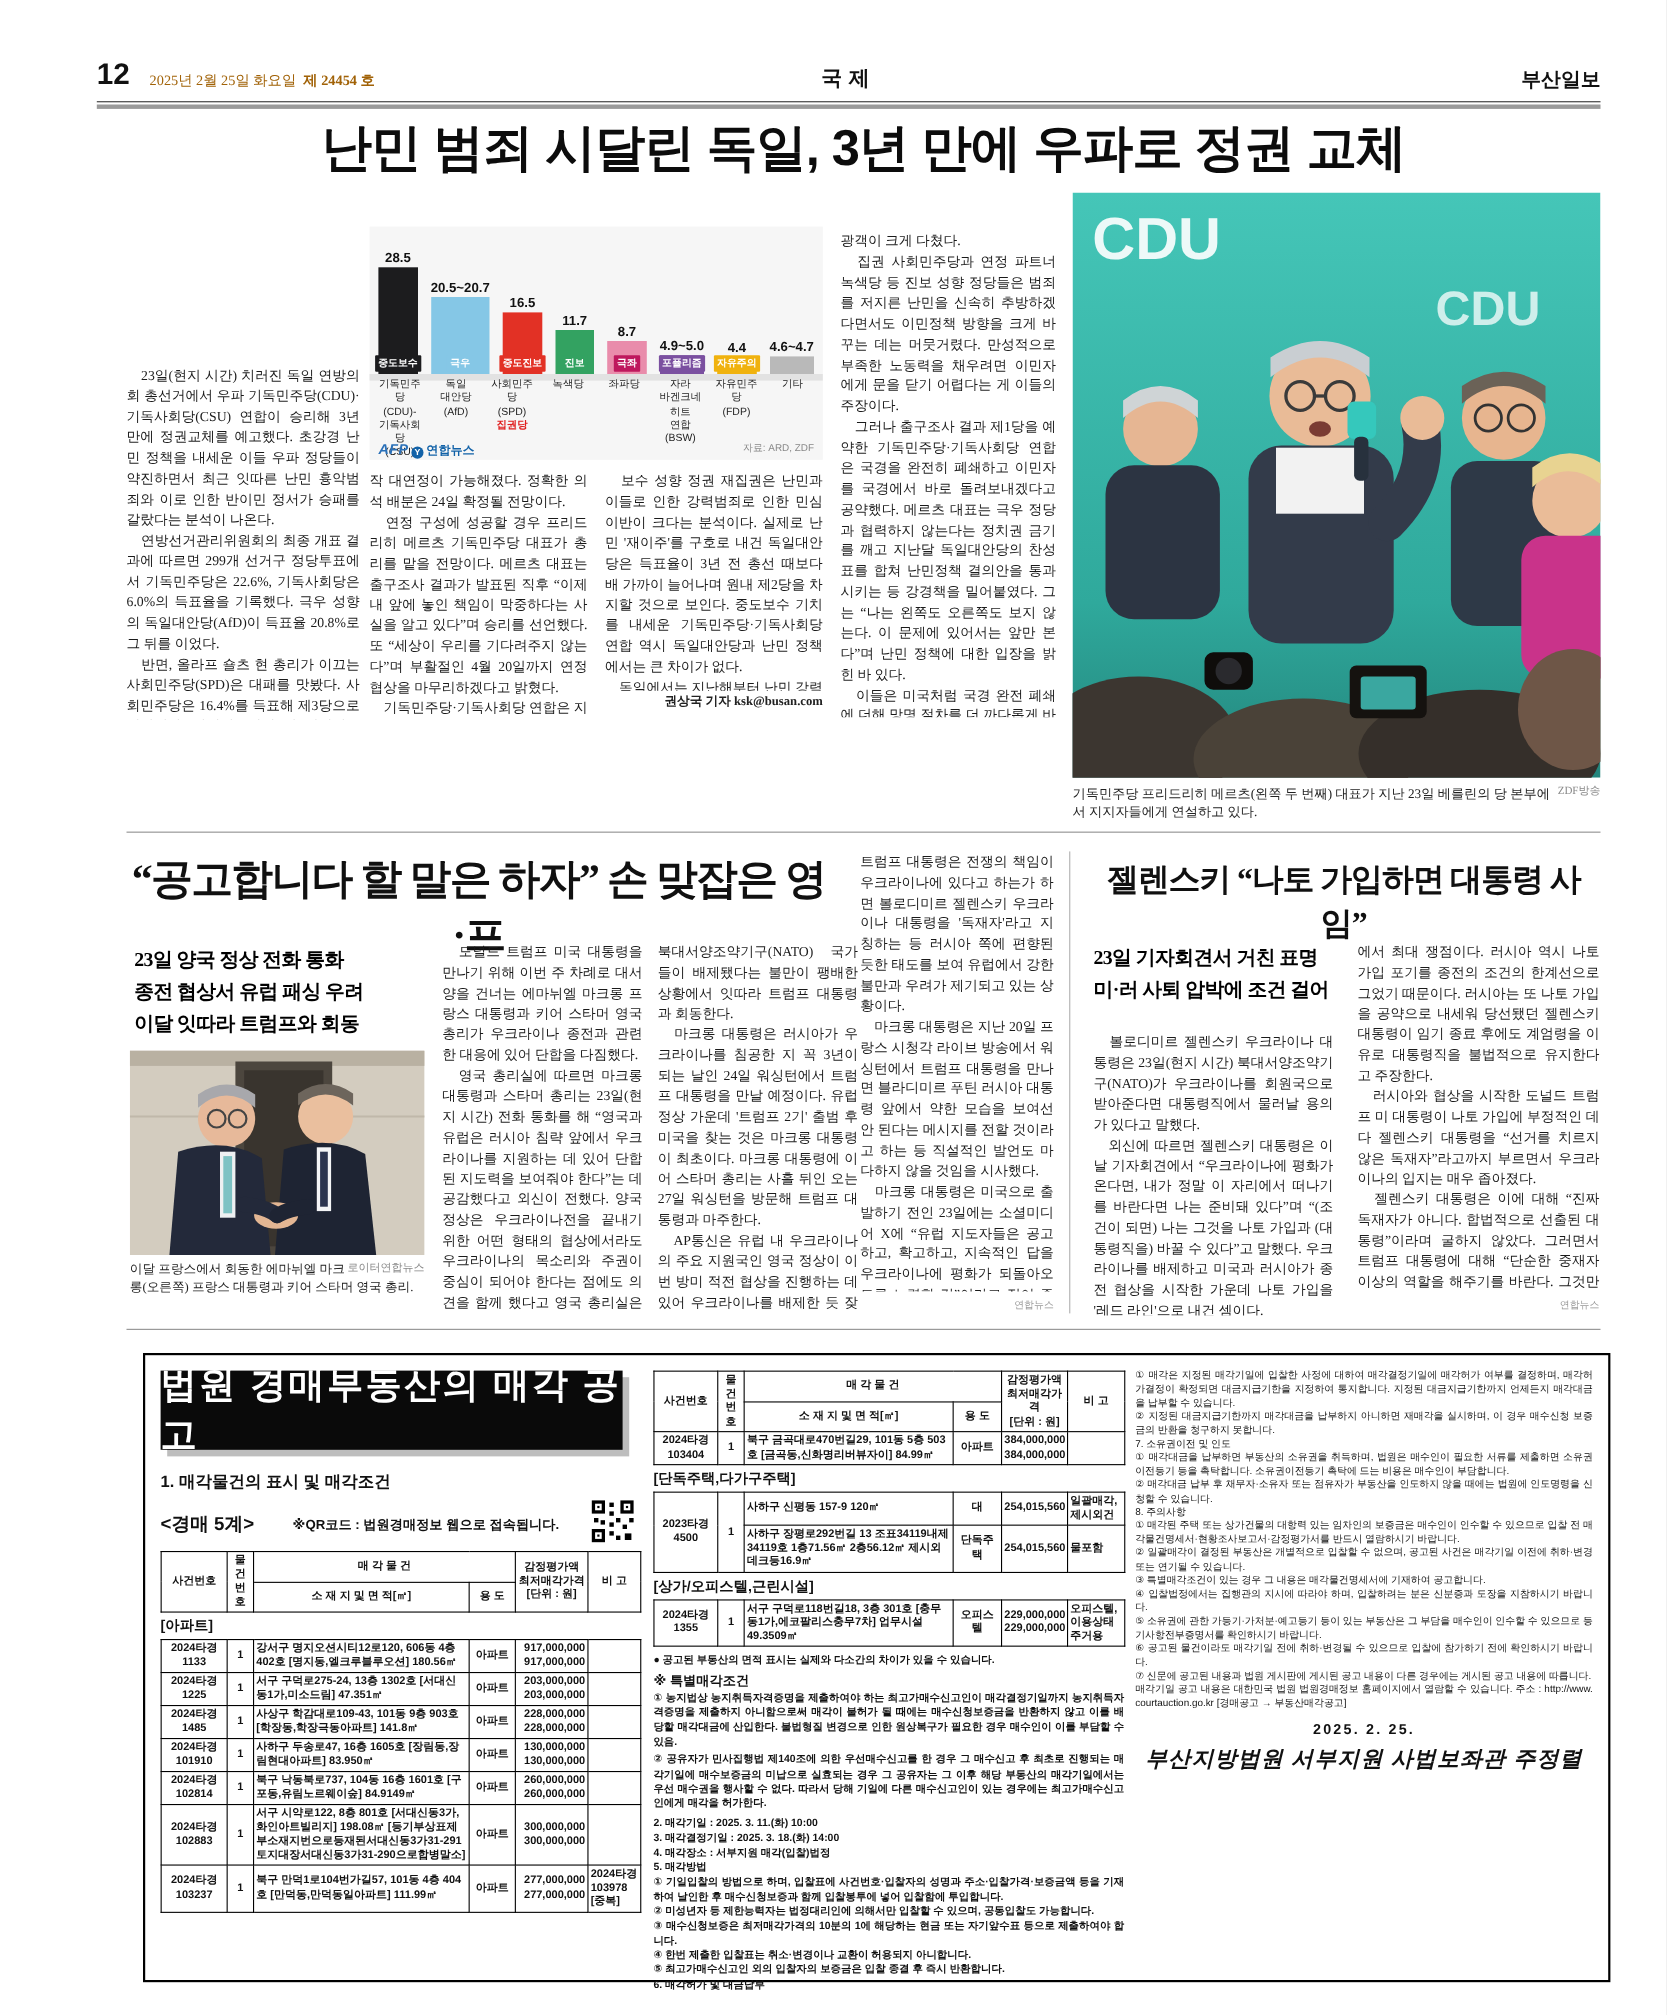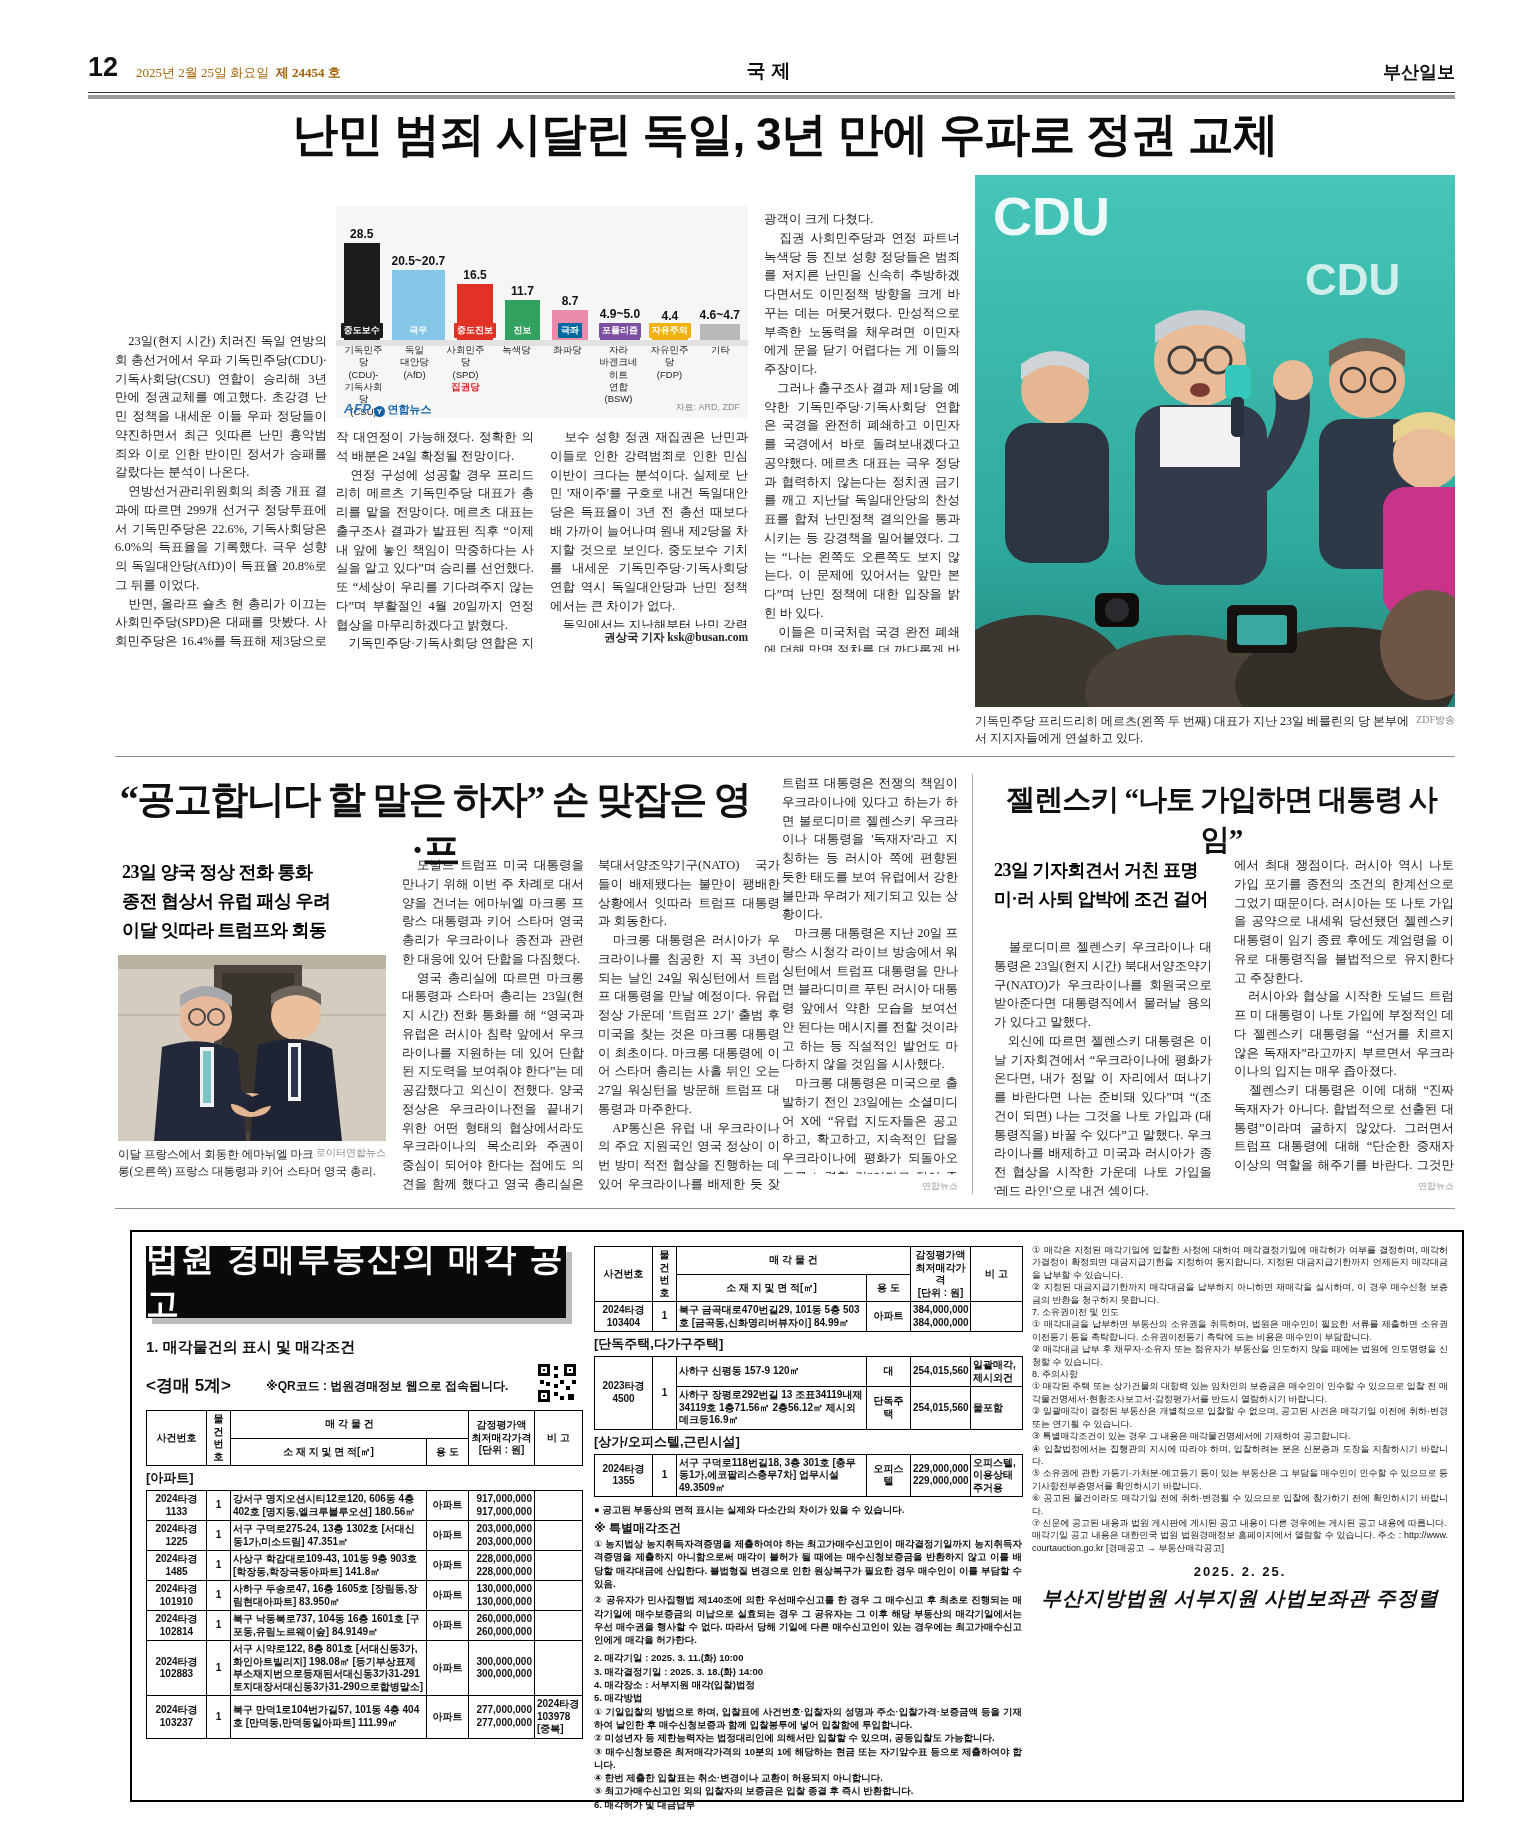--- a/index.html
+++ b/index.html
@@ -113,21 +113,21 @@
         </div>
       <div class="bar-cell">
           <span class="bar-val">11.7</span>
           <div class="bar" style="height: 39.78px; background: rgb(51, 162, 97);">
             <span class="bar-tag" style="background: rgb(51, 162, 97);">진보</span>
           </div>
         </div>
       <div class="bar-cell">
           <span class="bar-val">8.7</span>
           <div class="bar" style="height: 29.58px; background: rgb(233, 140, 171);">
-            <span class="bar-tag" style="background: #0369a1;">극좌</span>
+            <span class="bar-tag" style="background: #be185d;">극좌</span>
           </div>
         </div>
       <div class="bar-cell">
           <span class="bar-val">4.9~5.0</span>
           <div class="bar" style="height: 16.83px; background: rgb(123, 80, 160);">
             <span class="bar-tag" style="background: rgb(123, 80, 160);">포퓰리즘</span>
           </div>
         </div>
       <div class="bar-cell">
           <span class="bar-val">4.4</span>

